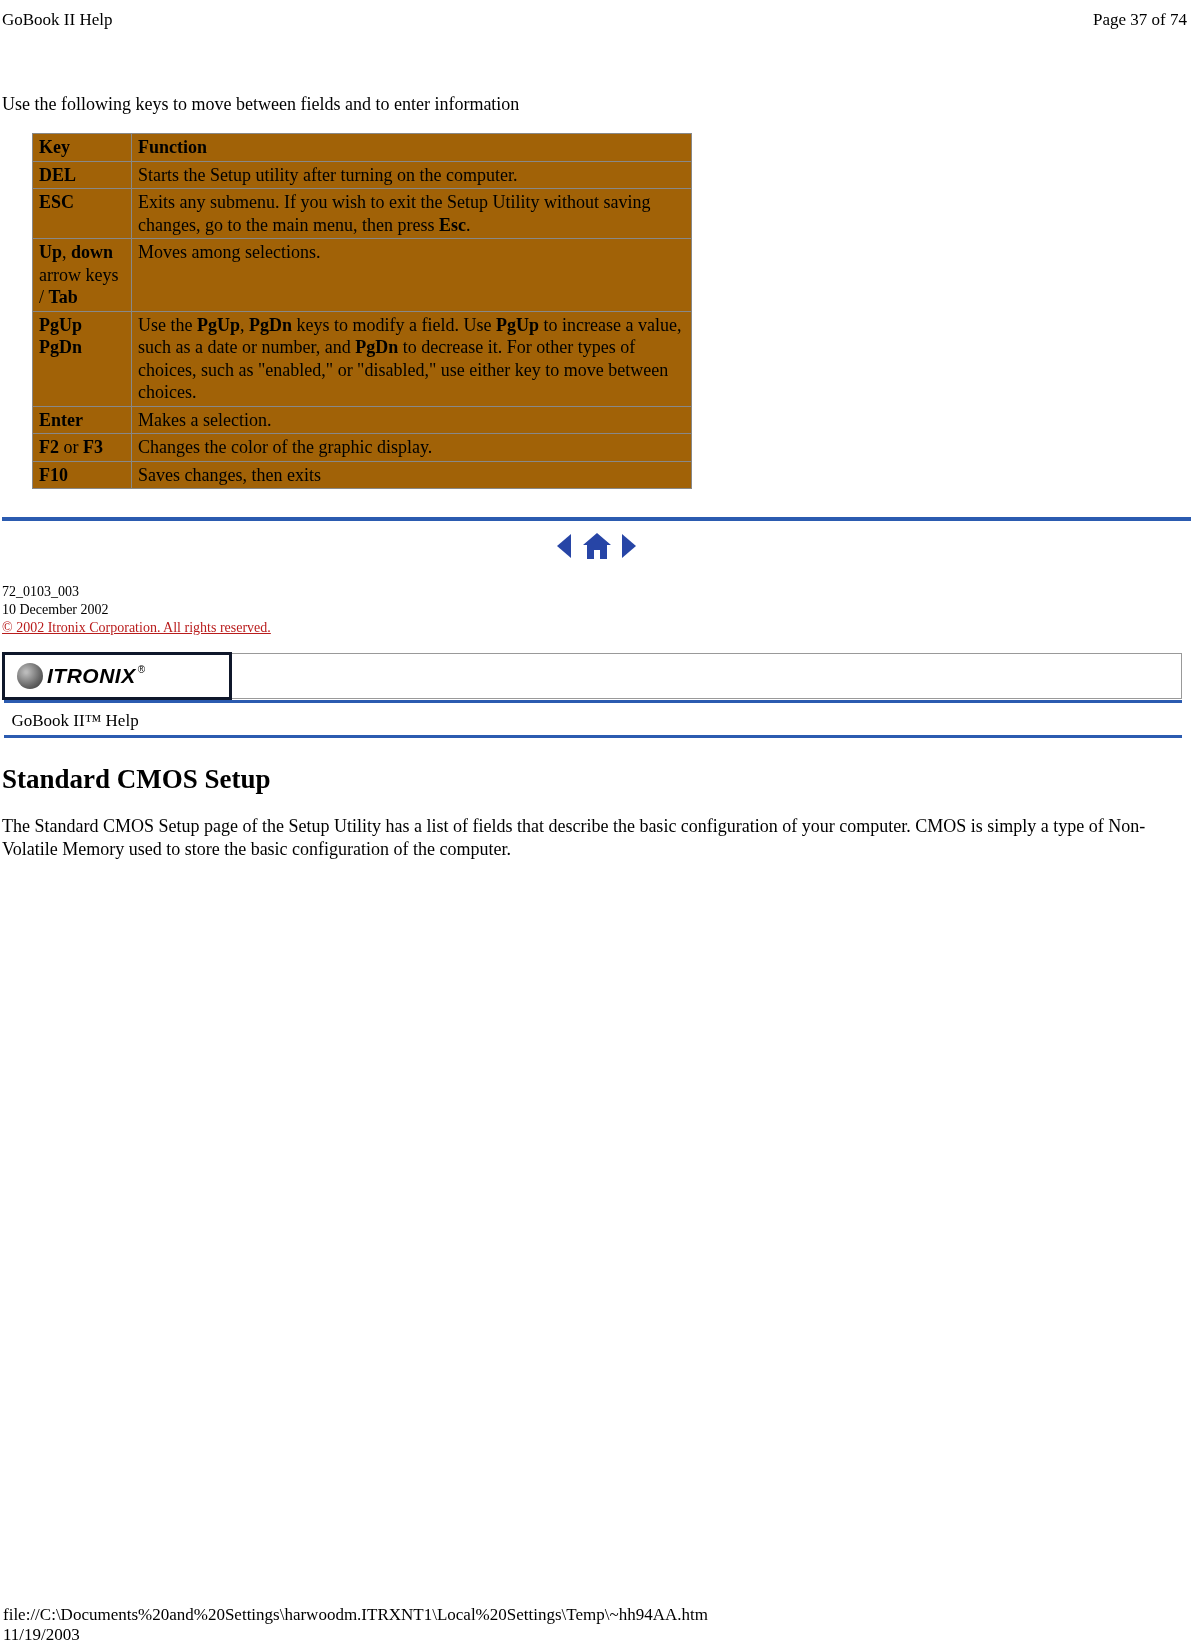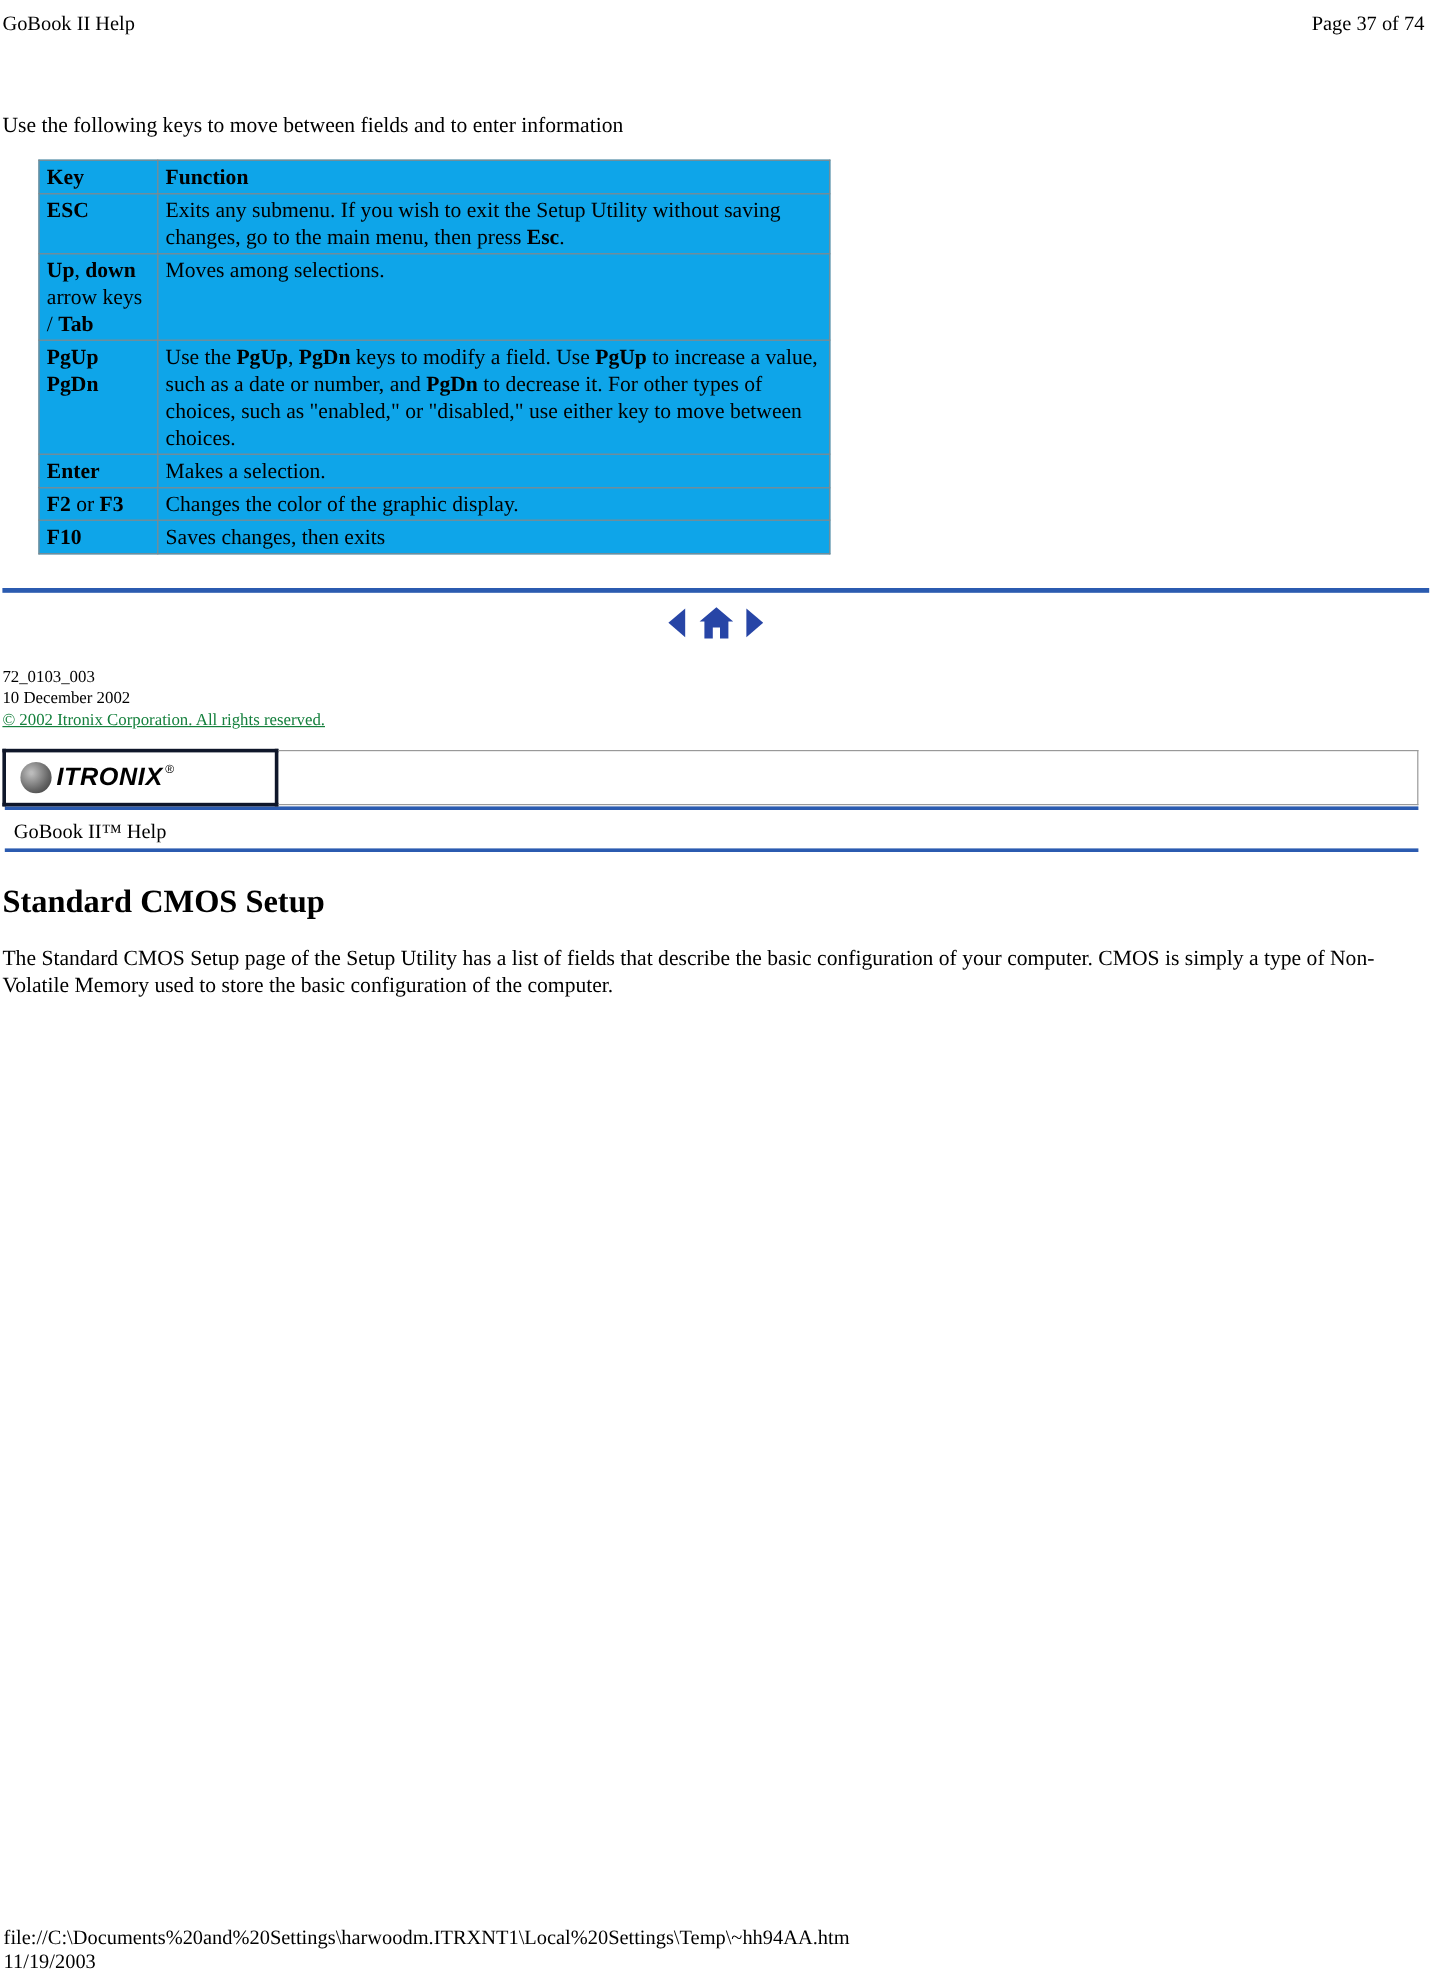--- a/index.html
+++ b/index.html
@@ -21,21 +21,21 @@
     font-size: 17px;
     padding: 0 4px 4px 0;
   }
   .intro {
     margin: 60px 0 18px 0;
   }
   table.keytable {
     border-collapse: collapse;
     margin-left: 30px;
     width: 660px;
-    background: #0ea5e9;
+    background: #a16207;
   }
   table.keytable td {
     border: 1px solid #888;
     padding: 2px 6px;
     vertical-align: top;
     font-size: 18px;
     line-height: 1.25;
   }
   table.keytable td.keycol {
     width: 86px;
@@ -50,21 +50,21 @@
     text-align: center;
     margin: 10px 0 8px 0;
   }
   .nav-icon svg { display: inline-block; vertical-align: middle; }
   .footer-meta {
     margin-top: 22px;
     font-size: 14px;
     line-height: 1.3;
   }
   a.copyright {
-    color: #15803d;
+    color: #b91c1c;
     text-decoration: underline;
   }
   .logo-row {
     display: flex;
     align-items: center;
   }
   .globe {
     width: 26px;
     height: 26px;
     border-radius: 50%;
@@ -132,20 +132,24 @@
   <p class="intro">Use the following keys to move between fields and to enter information</p>
 
   <table class="keytable">
     <tbody>
         <tr>
       <td class="keycol"><span class="bold">Key</span></td>
       <td><span class="bold">Function</span></td>
     </tr>
     </tbody>
       <tbody id="table-body">
+        <tr>
+          <td class="keycol"><span class="bold">DEL</span></td>
+          <td><span>Starts the Setup utility after turning on the computer.</span></td>
+        </tr>
         <tr>
           <td class="keycol"><span class="bold">ESC</span></td>
           <td><span>Exits any submenu.  If you wish to exit the Setup Utility without saving changes, go to the main menu, then press </span><span class="bold">Esc</span><span>.</span></td>
         </tr>
         <tr>
           <td class="keycol"><span class="bold">Up</span><span>, </span><span class="bold">down</span><span> arrow keys / </span><span class="bold">Tab</span></td>
           <td><span>Moves among selections.</span></td>
         </tr>
         <tr>
           <td class="keycol"><span class="bold">PgUp</span><span> </span><span class="bold">PgDn</span></td>

